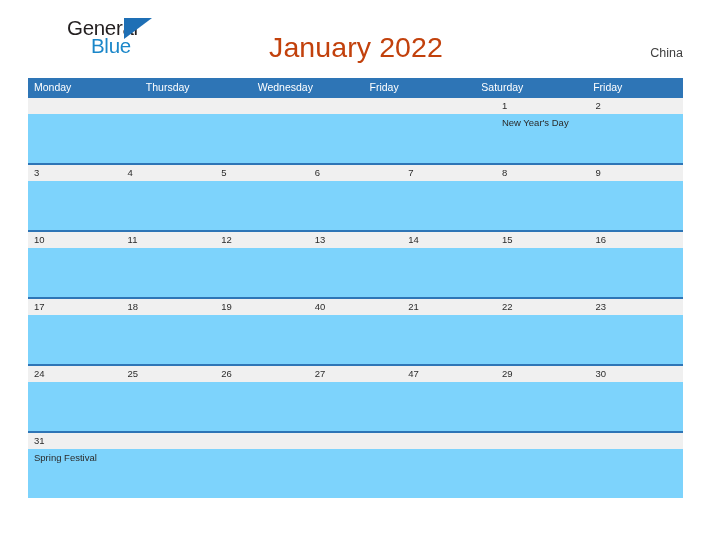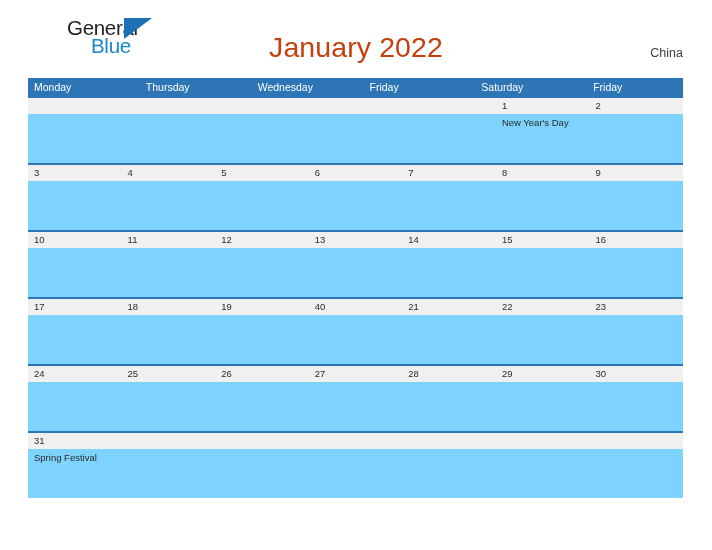--- a/index.html
+++ b/index.html
@@ -280,21 +280,21 @@
         <div class="event-cell"></div>
       </div>
     </div>
 
     <div class="week-row">
       <div class="daynum-strip">
         <div class="daynum-cell">24</div>
         <div class="daynum-cell">25</div>
         <div class="daynum-cell">26</div>
         <div class="daynum-cell">27</div>
-        <div class="daynum-cell">28</div>
+        <div class="daynum-cell">47</div>
         <div class="daynum-cell">29</div>
         <div class="daynum-cell">30</div>
       </div>
       <div class="event-strip">
         <div class="event-cell"></div>
         <div class="event-cell"></div>
         <div class="event-cell"></div>
         <div class="event-cell"></div>
         <div class="event-cell"></div>
         <div class="event-cell"></div>

